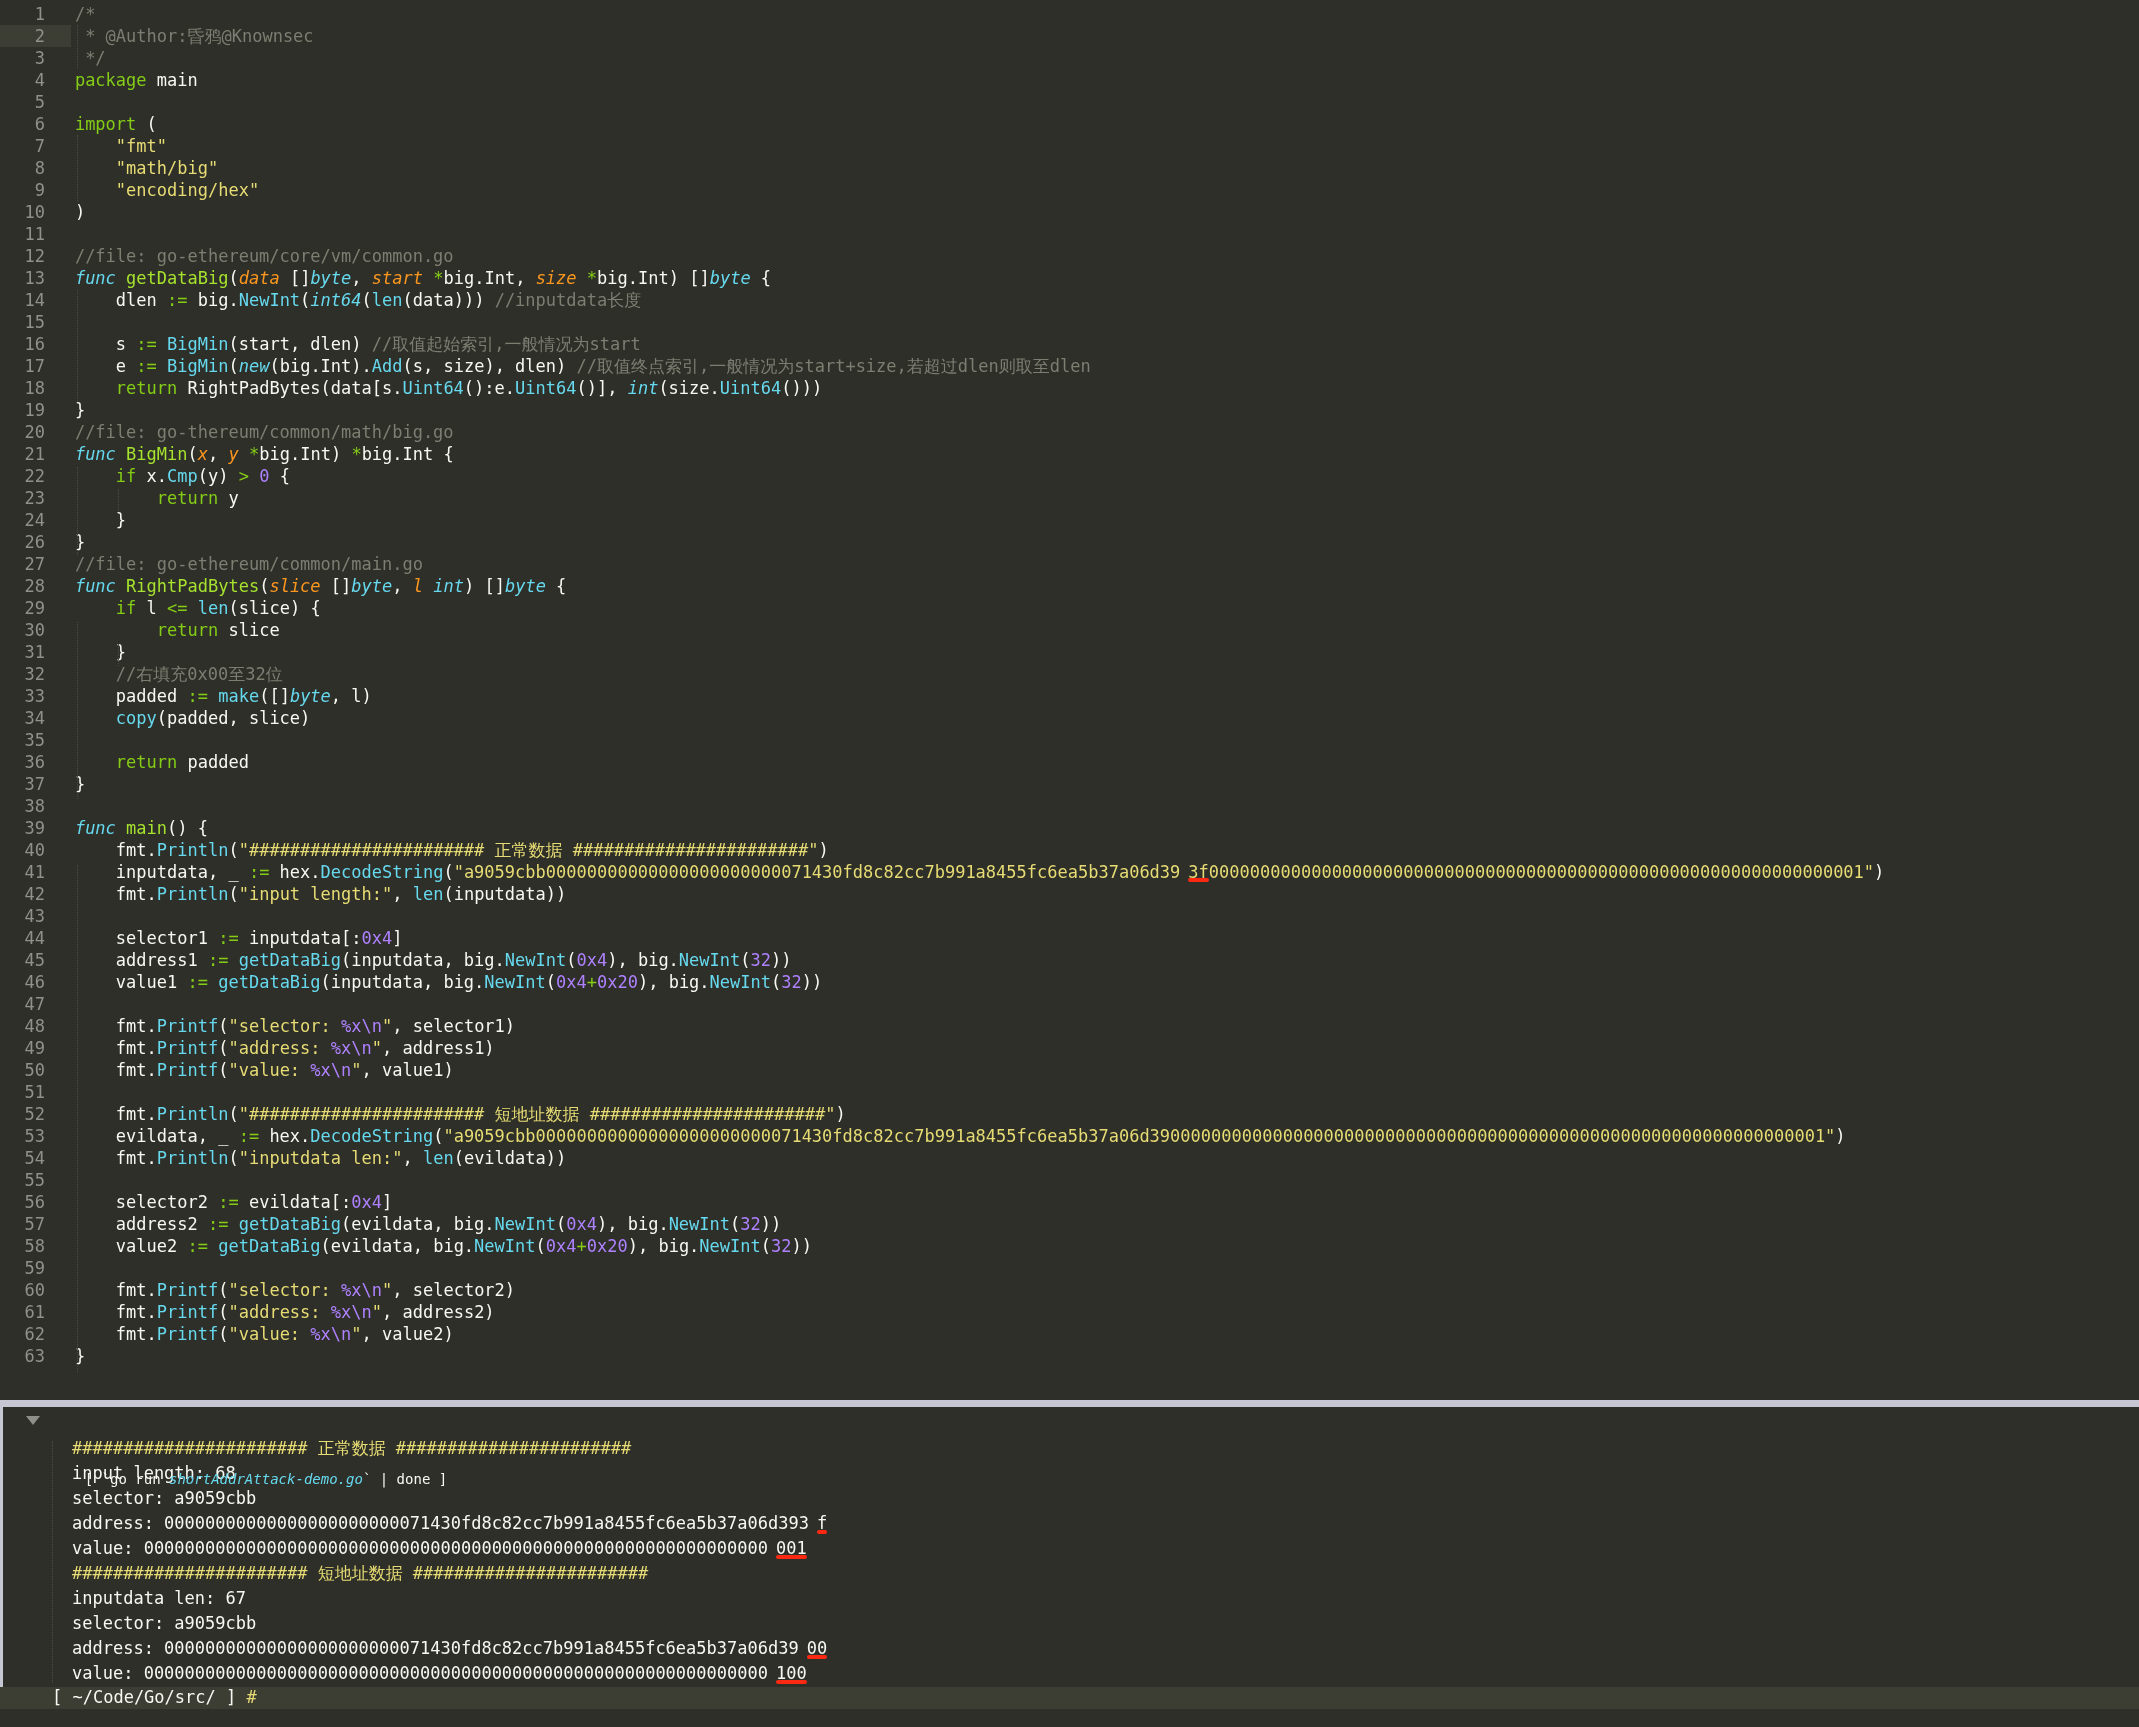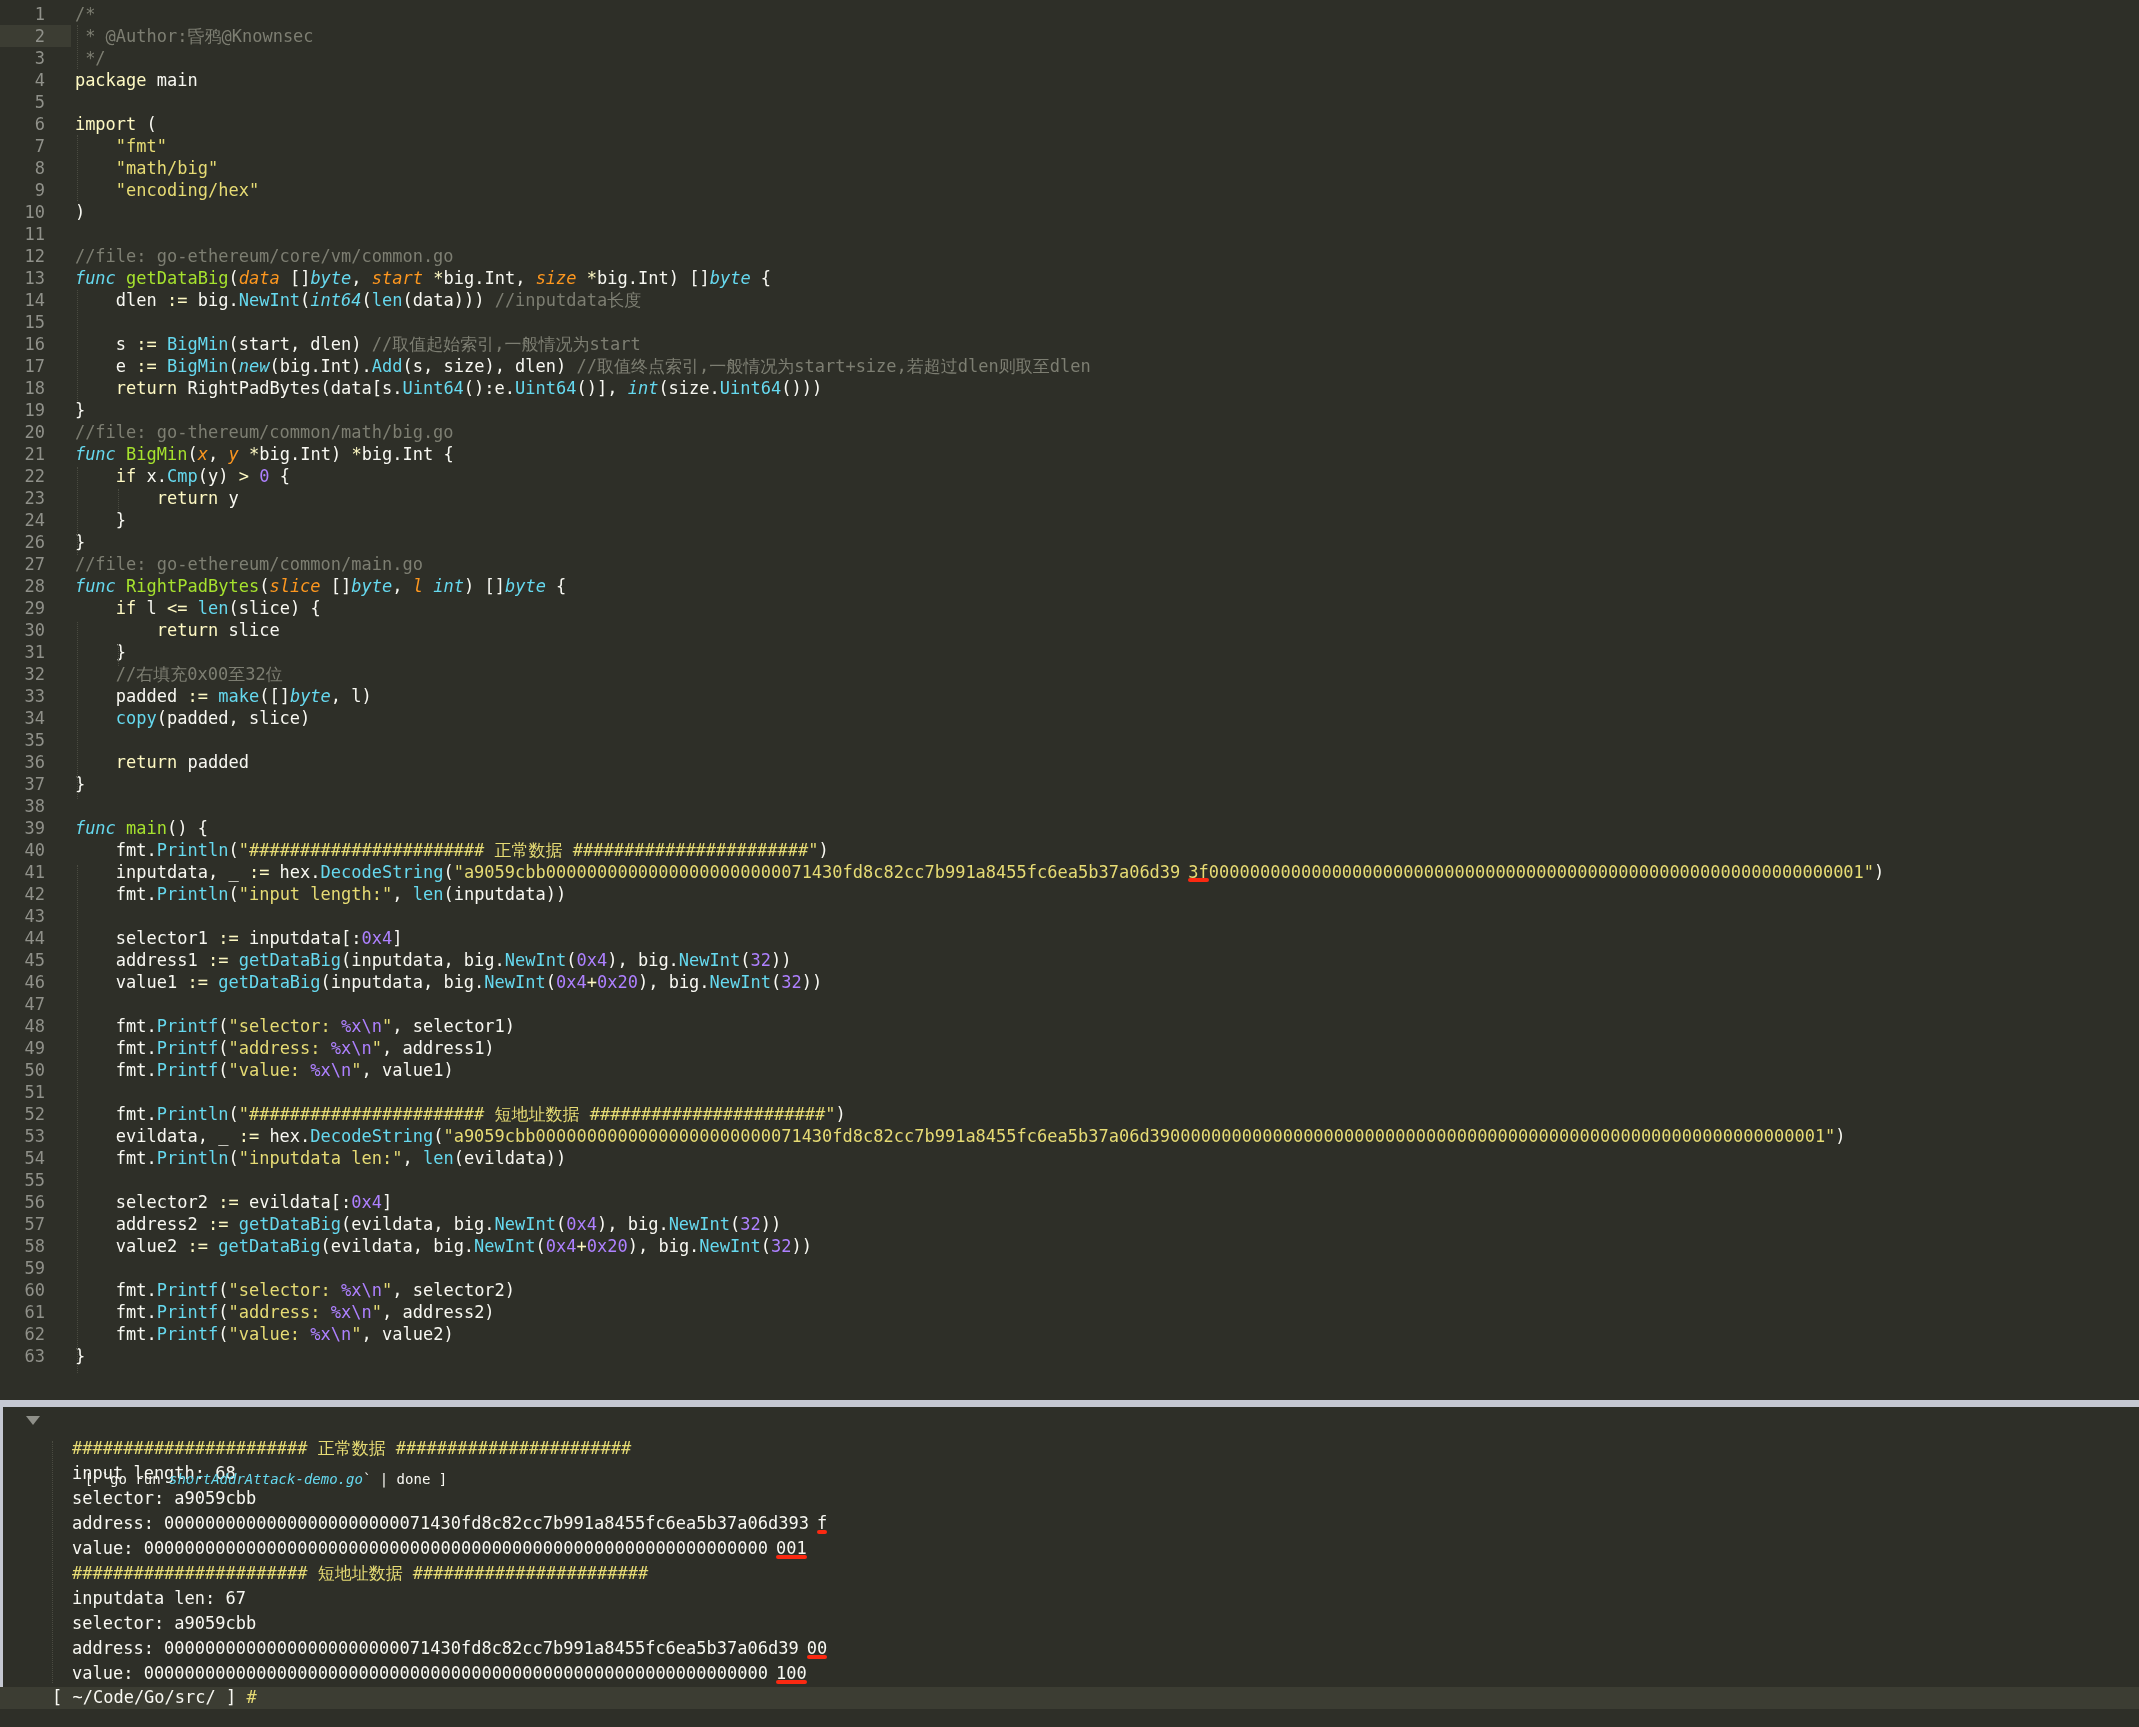--- a/index.html
+++ b/index.html
@@ -7,21 +7,21 @@
           font-family:"DejaVu Sans Mono", monospace;}
   
   .editor{position:absolute;left:0;top:0;width:2140px;height:1400px;padding-top:2.6px;box-sizing:border-box;}
   .line{display:flex;height:22px;line-height:22px;font-size:17px;white-space:pre;}
   .gut{flex:0 0 71px;width:71px;box-sizing:border-box;padding-right:26px;text-align:right;color:#90918a;}
   .gut.hl{background:#3c3d33;}
   .code{padding-left:3.9px;white-space:pre;color:#f8f8f2;}
   .guide{position:absolute;border-left:1.3px dotted #4a4b41;width:0;}
   
   .sw{color:#f8f8f2}
-  .sk{color:#fef9c3}
+  .sk{color:#84cc16}
   .sf{color:#a6e22e}
   .st{color:#66d9ef}
   .sti{color:#66d9ef;font-style:italic}
   .so{color:#fd971f;font-style:italic}
   .sn{color:#ae81ff}
   .ss{color:#e6db74}
   .se{color:#ae81ff}
   .sc{color:#7d7e72}
   .err{position:relative;margin-left:8px;}
   .err::after{content:"";position:absolute;left:0;right:0;bottom:-0.7px;height:3.9px;border-radius:2px;background:#fb2911;}

